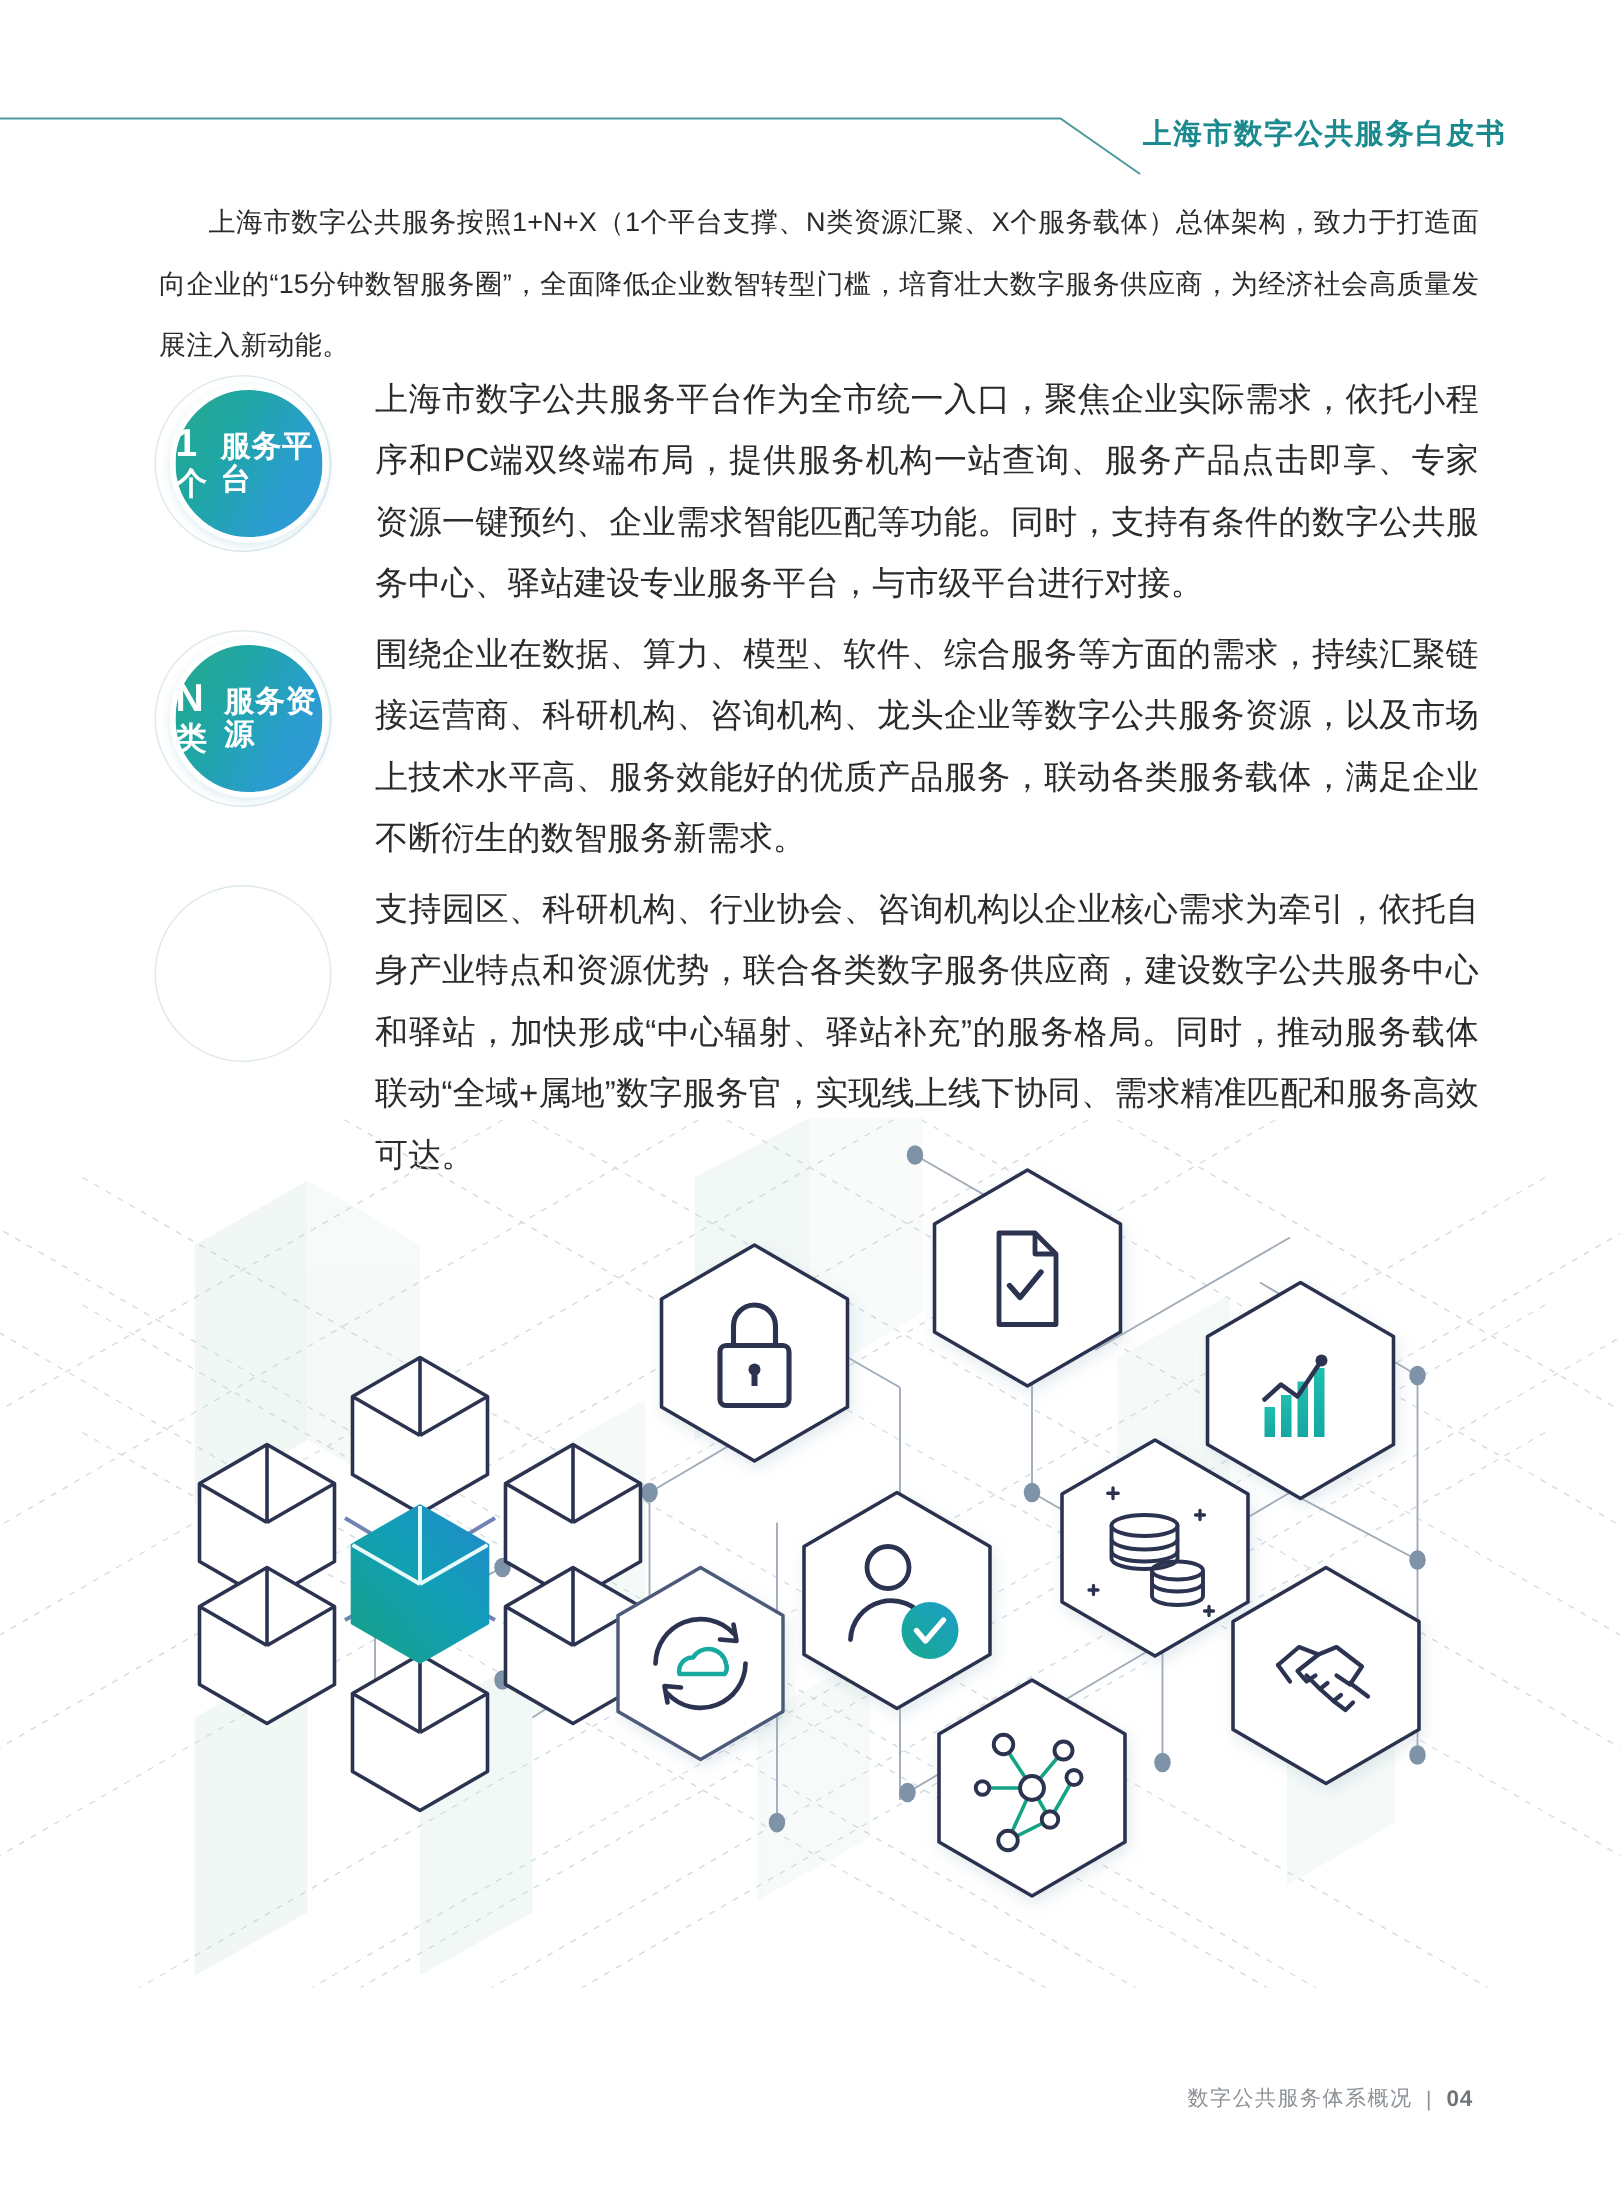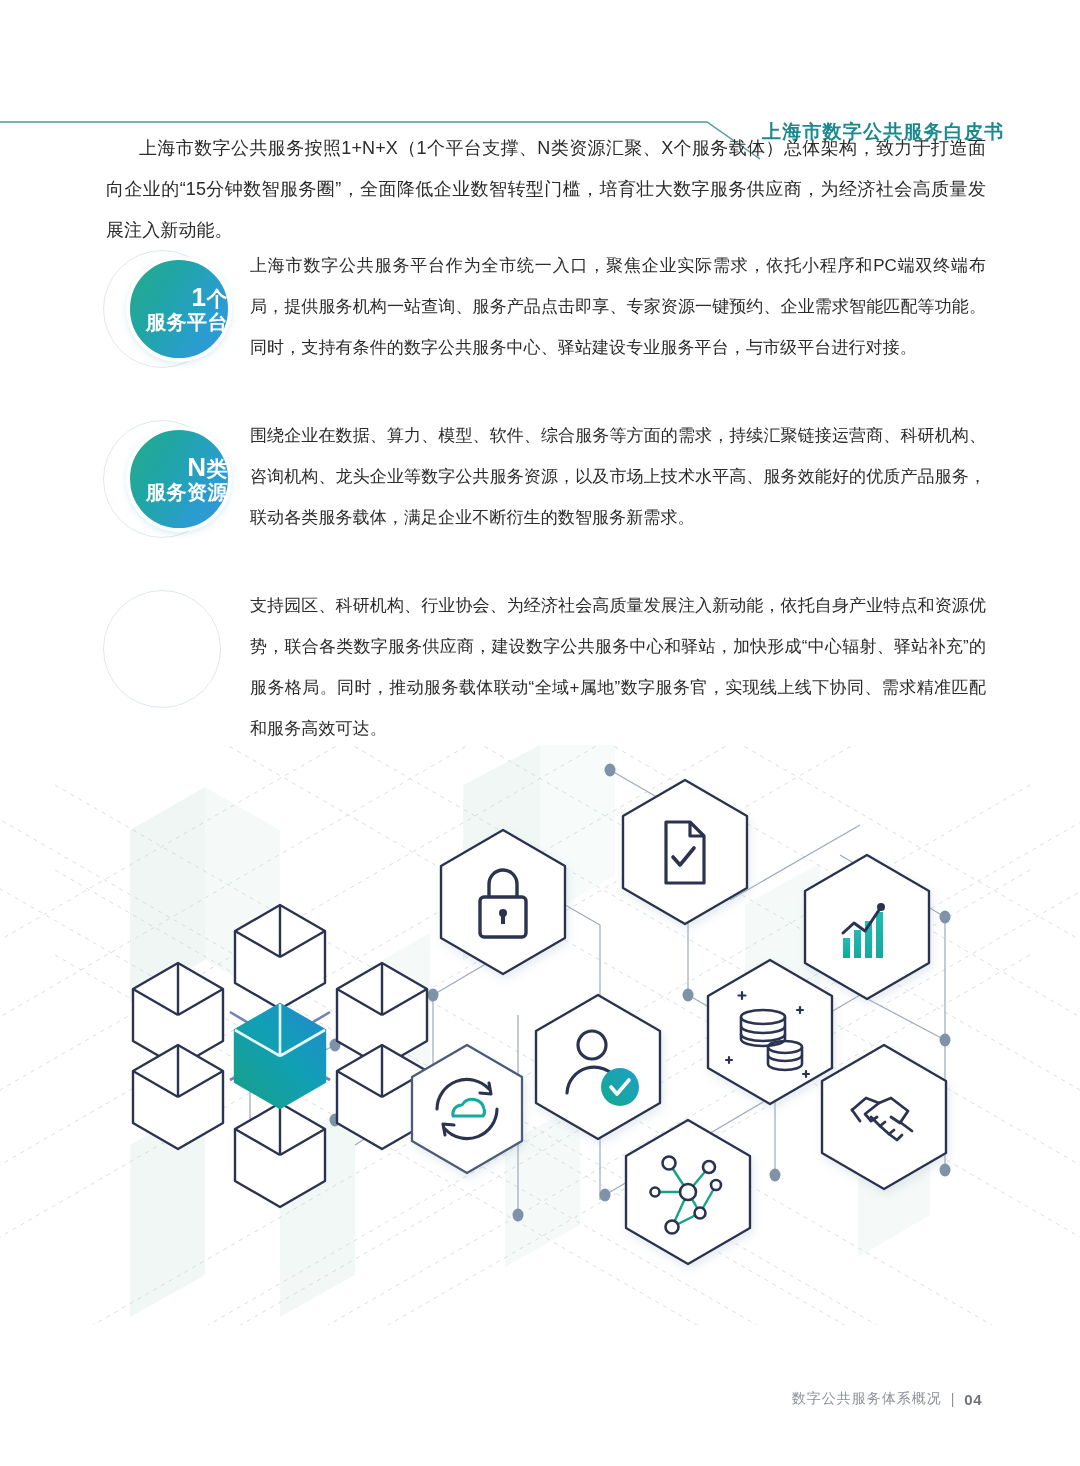--- a/index.html
+++ b/index.html
@@ -18,21 +18,20 @@
     background: #ffffff;
     overflow: hidden;
   }
 
   
   .header {
     position: absolute;
     top: 0; left: 0;
     width: 1080px;
     height: 120px;
-    margin-top: 43px;
   }
   .header-rule-svg {
     position: absolute;
     top: 0; left: 0;
     width: 1080px;
     height: 120px;
   }
   .header-title {
     position: absolute;
     left: 762px;
@@ -79,30 +78,29 @@
   }
   .badge-outer-ring {
     position: absolute;
     left: 3px; top: 3px;
     width: 118px; height: 118px;
     border-radius: 50%;
     border: 1.5px solid #dfe9ee;
   }
   .badge-circle {
     position: absolute;
-    left: 27px; top: 10px;
+    left: 14px; top: 10px;
     width: 104px;
     height: 104px;
     border-radius: 50%;
     background: linear-gradient(118deg, #27A98C 0%, #1FA6A4 34%, #2A9DCF 72%, #3296DC 100%);
     border: 3px solid #ffffff;
     box-shadow: 0 0 0 1px rgba(255,255,255,0.9), 0 2px 7px rgba(40,140,170,0.20);
     display: flex;
-    flex-direction: column;
-    align-items: flex-end;
+    align-items: center;
     justify-content: center;
     color: #ffffff;
   }
   .badge-top {
     font-size: 21px;
     font-weight: bold;
     line-height: 25px;
     letter-spacing: 0.5px;
   }
   .badge-top .big {
@@ -112,21 +110,21 @@
     font-size: 20px;
     font-weight: bold;
     line-height: 22px;
     letter-spacing: 0.5px;
   }
 
   .block-text {
     flex: 1;
     padding-left: 22px;
     padding-top: 2px;
-    font-size: 17px;
+    font-size: 22px;
     line-height: 41px;
     color: #2b2b2b;
     text-align: justify;
     letter-spacing: 0.1px;
   }
 
   
   .illustration {
     position: absolute;
     left: 0;
@@ -194,21 +192,21 @@
         <div class="badge-bottom">服务资源</div>
       </div>
     </div>
     <div class="block-text">围绕企业在数据、算力、模型、软件、综合服务等方面的需求，持续汇聚链接运营商、科研机构、咨询机构、龙头企业等数字公共服务资源，以及市场上技术水平高、服务效能好的优质产品服务，联动各类服务载体，满足企业不断衍生的数智服务新需求。</div>
   </div>
 
   <div class="block block-3">
     <div class="badge-wrap">
       <div class="badge-outer-ring"></div>
     </div>
-    <div class="block-text">支持园区、科研机构、行业协会、为经济社会高质量发展注入新动能，依托自身产业特点和资源优势，联合各类数字服务供应商，建设数字公共服务中心和驿站，加快形成“中心辐射、驿站补充”的服务格局。同时，推动服务载体联动“全域+属地”数字服务官，实现线上线下协同、需求精准匹配和服务高效可达。</div>
+    <div class="block-text">支持园区、科研机构、行业协会、咨询机构以企业核心需求为牵引，依托自身产业特点和资源优势，联合各类数字服务供应商，建设数字公共服务中心和驿站，加快形成“中心辐射、驿站补充”的服务格局。同时，推动服务载体联动“全域+属地”数字服务官，实现线上线下协同、需求精准匹配和服务高效可达。</div>
   </div>
 
   <div class="illustration">
     <svg width="1080" height="580" viewBox="0 0 1080 580">
       <defs>
         <linearGradient id="cubeGrad" x1="0" y1="1" x2="1" y2="0">
           <stop offset="0%" stop-color="#17A085"></stop>
           <stop offset="55%" stop-color="#119FB6"></stop>
           <stop offset="100%" stop-color="#2288CE"></stop>
         </linearGradient>

